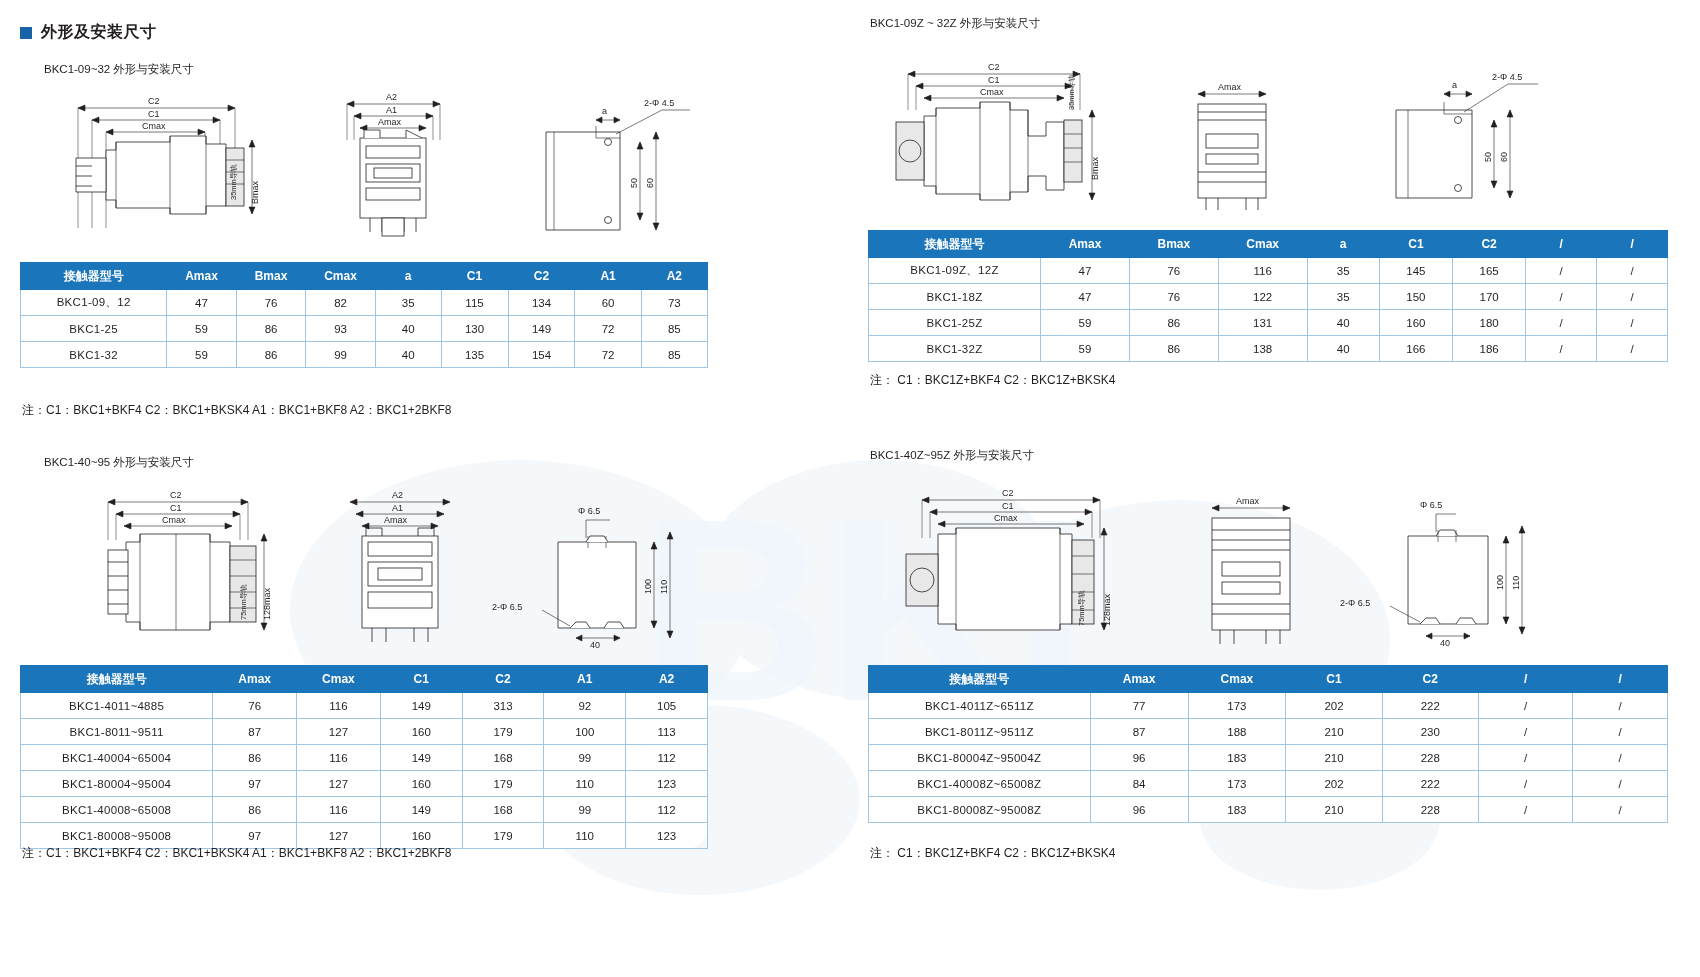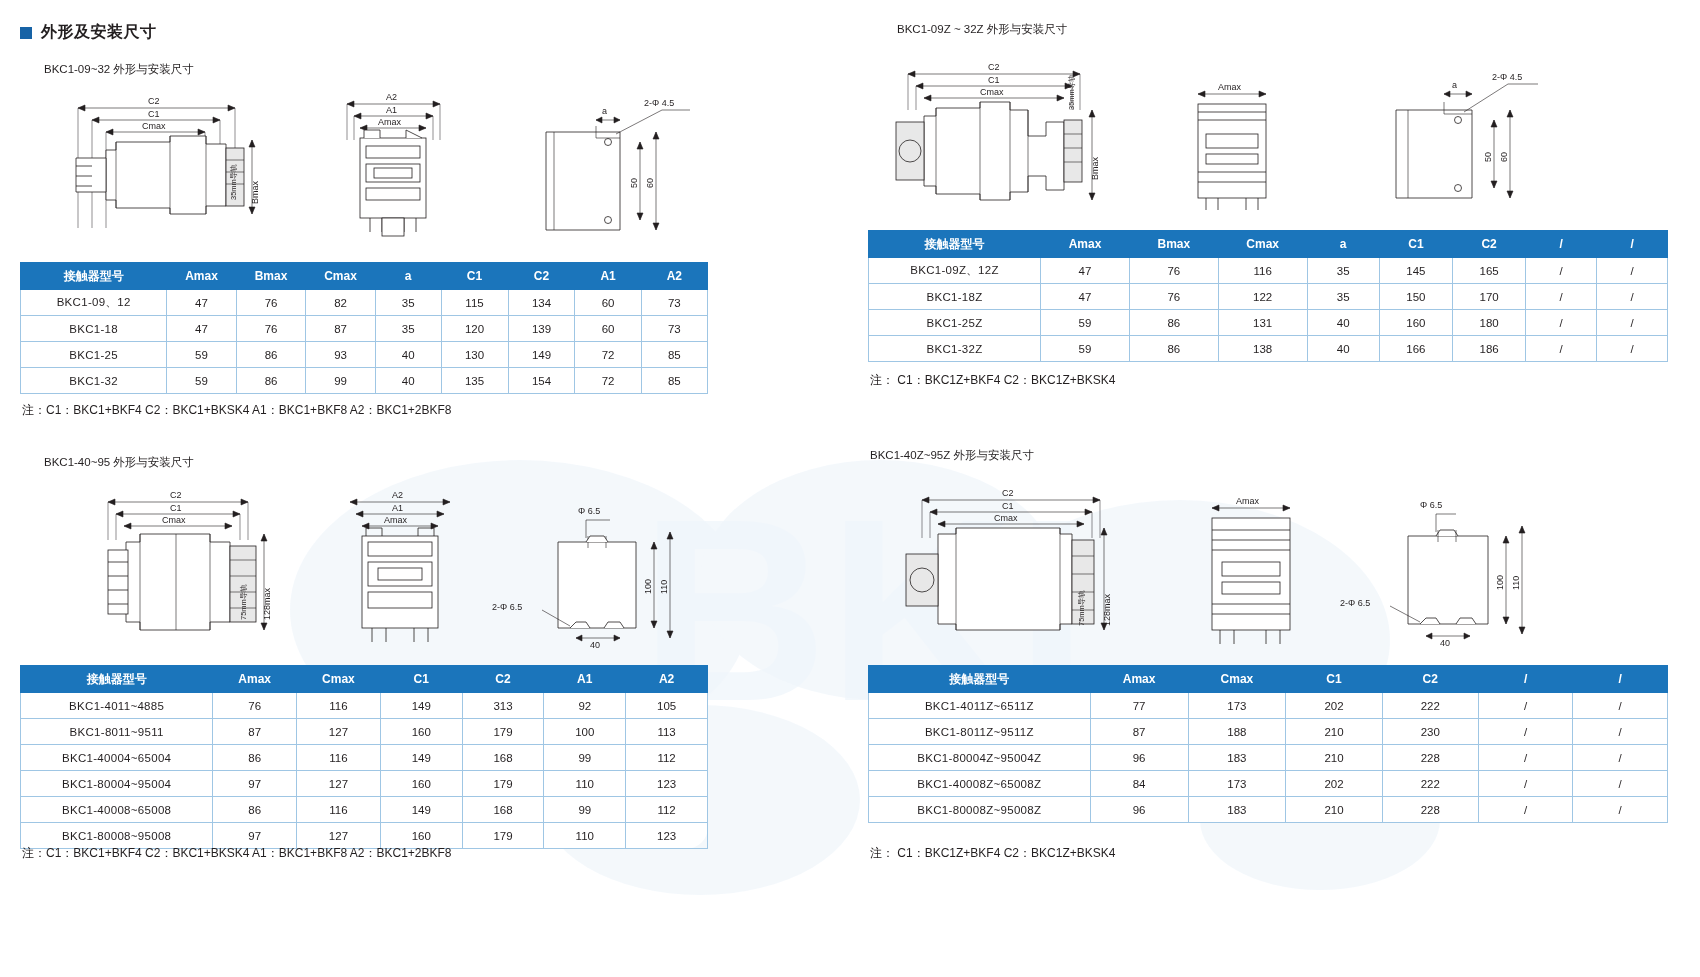--- a/index.html
+++ b/index.html
@@ -252,31 +252,20 @@
           <td>47</td>
           <td>76</td>
           <td>82</td>
           <td>35</td>
           <td>115</td>
           <td>134</td>
           <td>60</td>
           <td>73</td>
         </tr>
         <tr>
-          <td class="model">BKC1-18</td>
-          <td>47</td>
-          <td>76</td>
-          <td>87</td>
-          <td>35</td>
-          <td>120</td>
-          <td>139</td>
-          <td>60</td>
-          <td>73</td>
-        </tr>
-        <tr>
           <td class="model">BKC1-25</td>
           <td>59</td>
           <td>86</td>
           <td>93</td>
           <td>40</td>
           <td>130</td>
           <td>149</td>
           <td>72</td>
           <td>85</td>
         </tr>
@@ -460,21 +449,21 @@
           <td>123</td>
         </tr>
       </tbody>
     </table>
 
     <div class="note" style="left:22px; top:845px;">注：C1：BKC1+BKF4  C2：BKC1+BKSK4   A1：BKC1+BKF8   A2：BKC1+2BKF8</div>
   </div>
 
   <div class="col-right">
 
-    <div class="sub-title" style="left:10px; top:22px;margin-left:27px;">BKC1-09Z ~ 32Z 外形与安装尺寸</div>
+    <div class="sub-title" style="left:10px; top:16px;">BKC1-09Z ~ 32Z 外形与安装尺寸</div>
 
     <div class="draw" style="left:0px; top:50px;">
       <svg width="800" height="170" viewBox="0 0 800 170" xmlns="http://www.w3.org/2000/svg">
         <g class="ln-thin">
           <line x1="48" y1="24" x2="220" y2="24"></line>
           <polygon points="48,24 55,21 55,27" fill="#231f20"></polygon>
           <polygon points="220,24 213,21 213,27" fill="#231f20"></polygon>
           <line x1="56" y1="36" x2="212" y2="36"></line>
           <polygon points="56,36 63,33 63,39" fill="#231f20"></polygon>
           <polygon points="212,36 205,33 205,39" fill="#231f20"></polygon>

